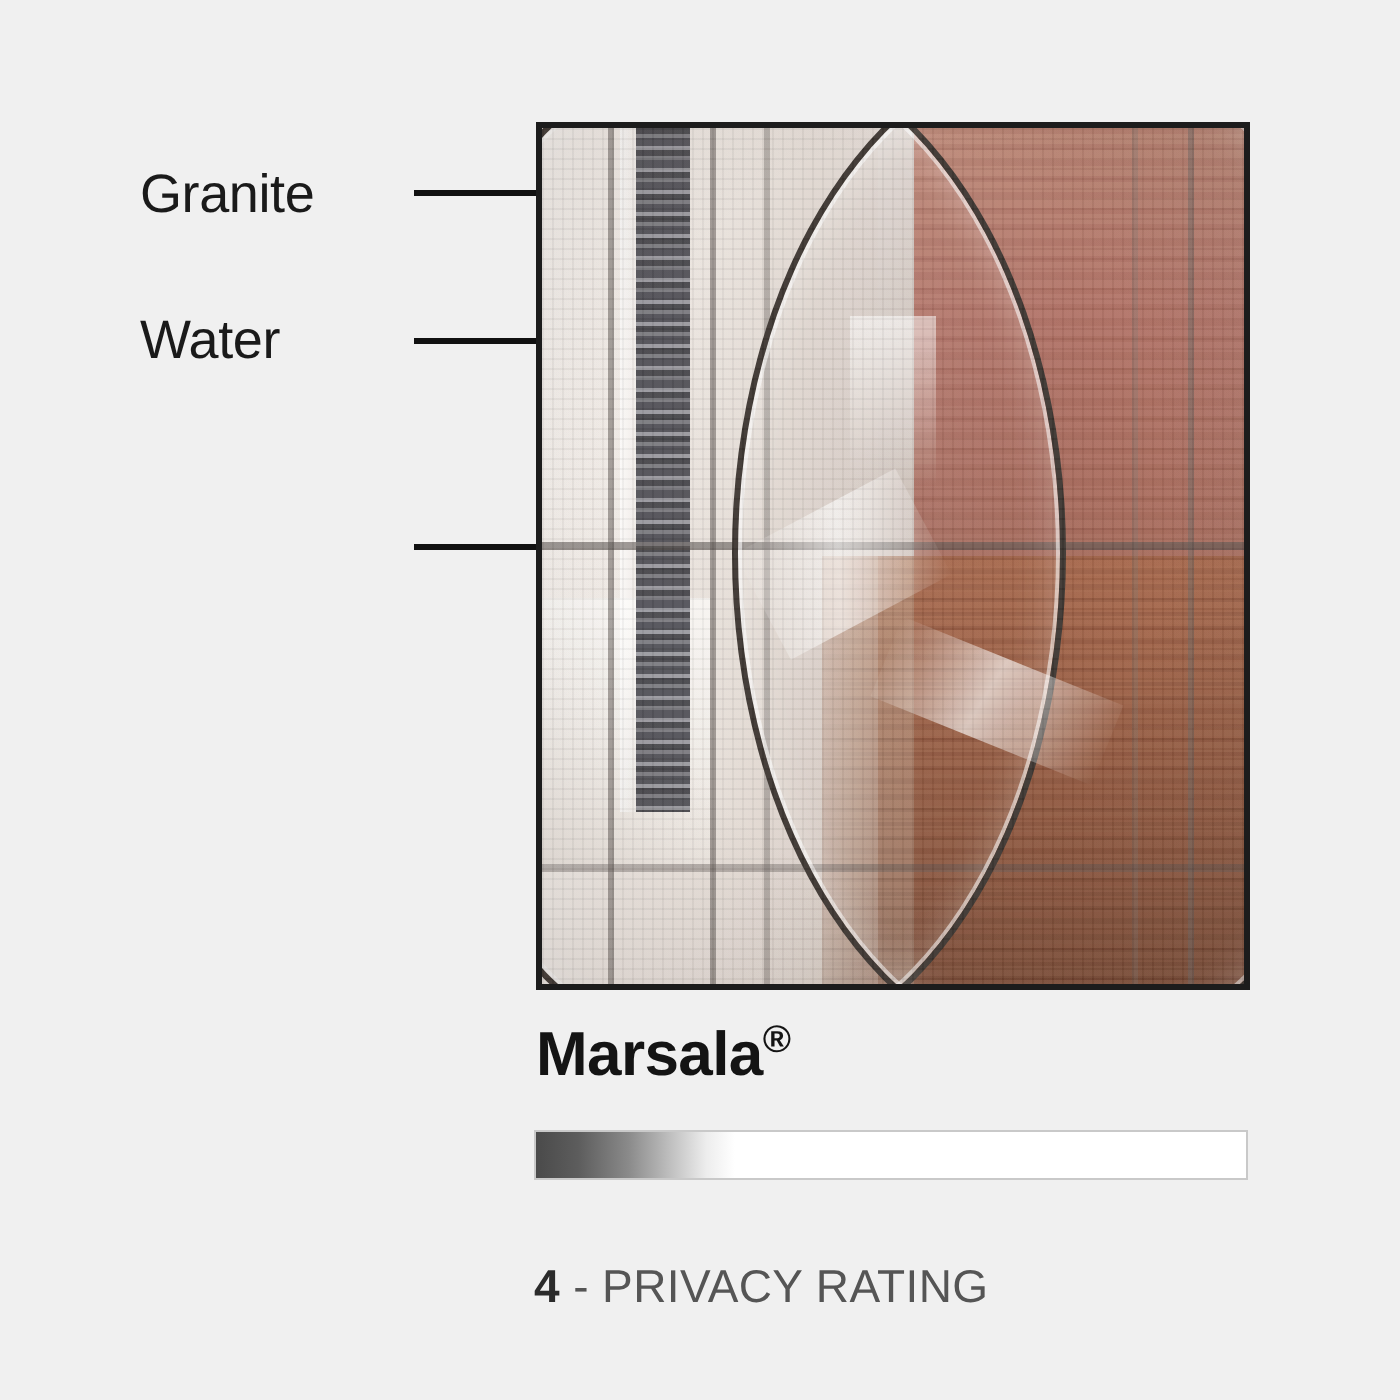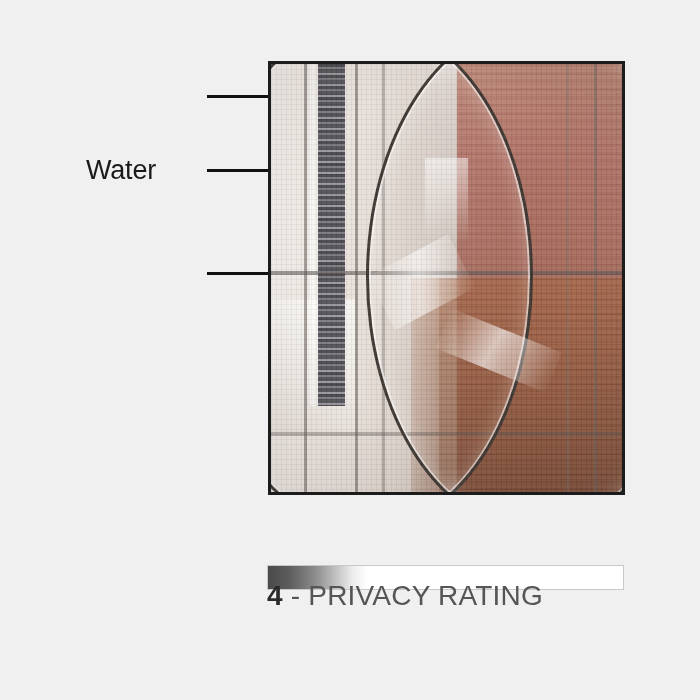--- a/index.html
+++ b/index.html
@@ -24,21 +24,21 @@
   .callout-label {
     position: absolute;
     font-family: "Liberation Sans", sans-serif;
     font-size: 27px;
     line-height: 36px;
     color: #1a1a1a;
     white-space: pre-line;
     letter-spacing: -0.2px;
   }
   #label-granite { left: 70px; top: 79px; }
-  #label-water   { left: 70px; top: 152px; margin-left: 16px; }
+  #label-water   { left: 70px; top: 152px; }
   #label-clear   { left: 70px; top: 248px; }
 
   
   .leader-line {
     position: absolute;
     height: 3px;
     background: #111111;
   }
   #leader-granite { left: 207px; top: 95px;  width: 166px; }
   #leader-water   { left: 207px; top: 169px; width: 212px; }
@@ -242,37 +242,38 @@
       #8a8a8a 13%,
       #c0c0c0 19%,
       #ededed 24%,
       #ffffff 28%,
       #ffffff 100%);
   }
 
   #privacy-caption {
     position: absolute;
     left: 267px;
-    top: 582px;
-    font-size: 28px;
+    top: 632px;
+    font-size: 23px;
     color: #555555;
     letter-spacing: 0.2px;
     line-height: 1;
     white-space: nowrap;
   }
   #privacy-caption .rating-number {
     font-weight: bold;
     color: #2b2b2b;
   }
 </style>
 </head>
 <body>
 
 <div id="root">
 
+  <div class="callout-label" id="label-granite">Granite</div>
 
   <div class="callout-label" id="label-water">Water</div>
 
 
   <div class="leader-line" id="leader-granite"></div>
   <div class="leader-line" id="leader-water"></div>
   <div class="leader-line" id="leader-clear"></div>
 
   <div id="glass-frame">
     <div id="glass-inner">
@@ -298,18 +299,19 @@
 
       <div class="gl" id="bevel-glint-a"></div>
       <div class="gl" id="bevel-glint-b"></div>
       <div class="gl" id="bevel-glint-c"></div>
 
       <div class="gl" id="gl-vignette"></div>
       <div class="gl" id="gl-pixelate"></div>
     </div>
   </div>
 
+  <div id="product-name"><span>Marsala</span><span class="reg">®</span></div>
 
   <div id="privacy-bar"></div>
 
   <div id="privacy-caption"><span class="rating-number">4</span><span> - </span><span>PRIVACY RATING</span></div>
 
 </div>
 
 </body></html>

